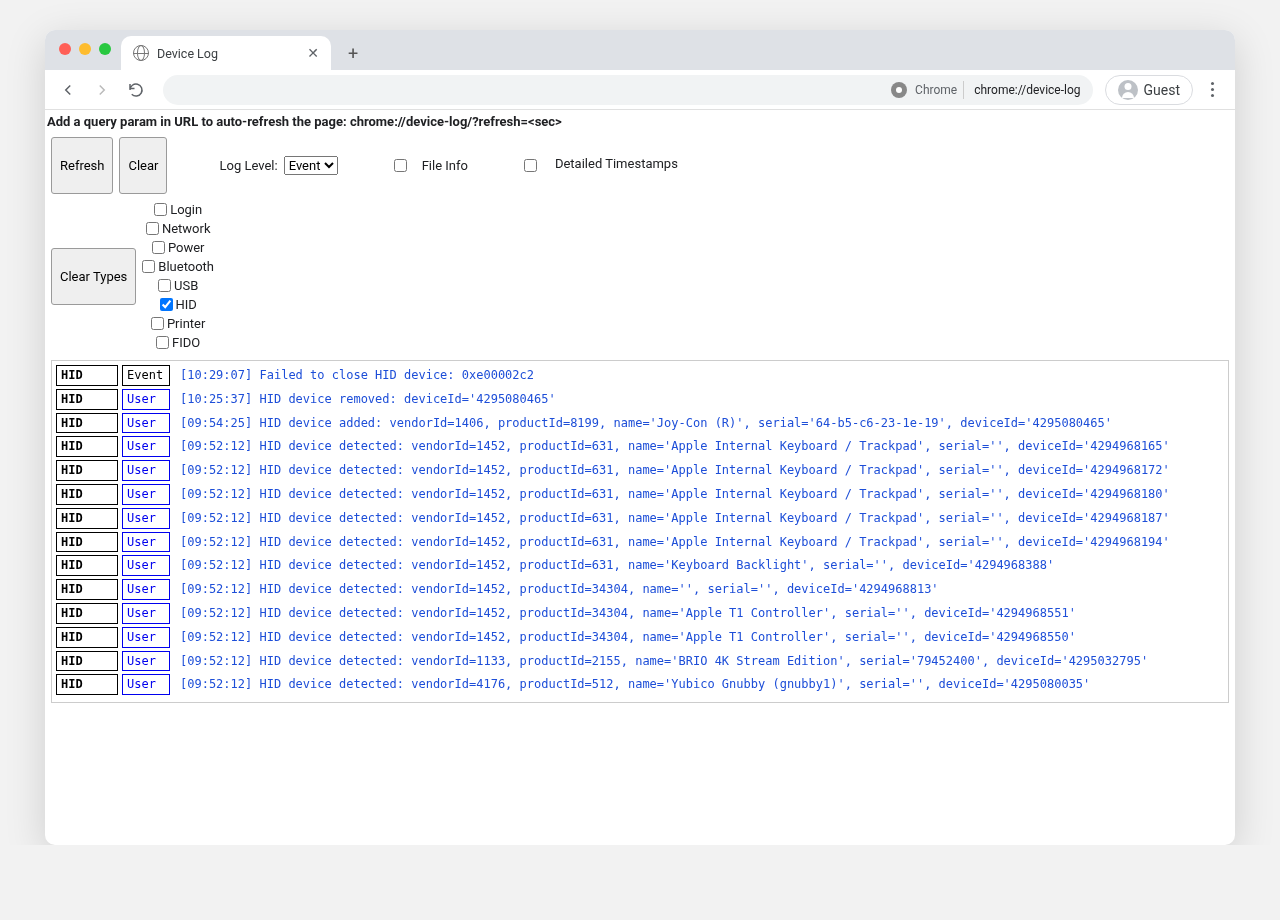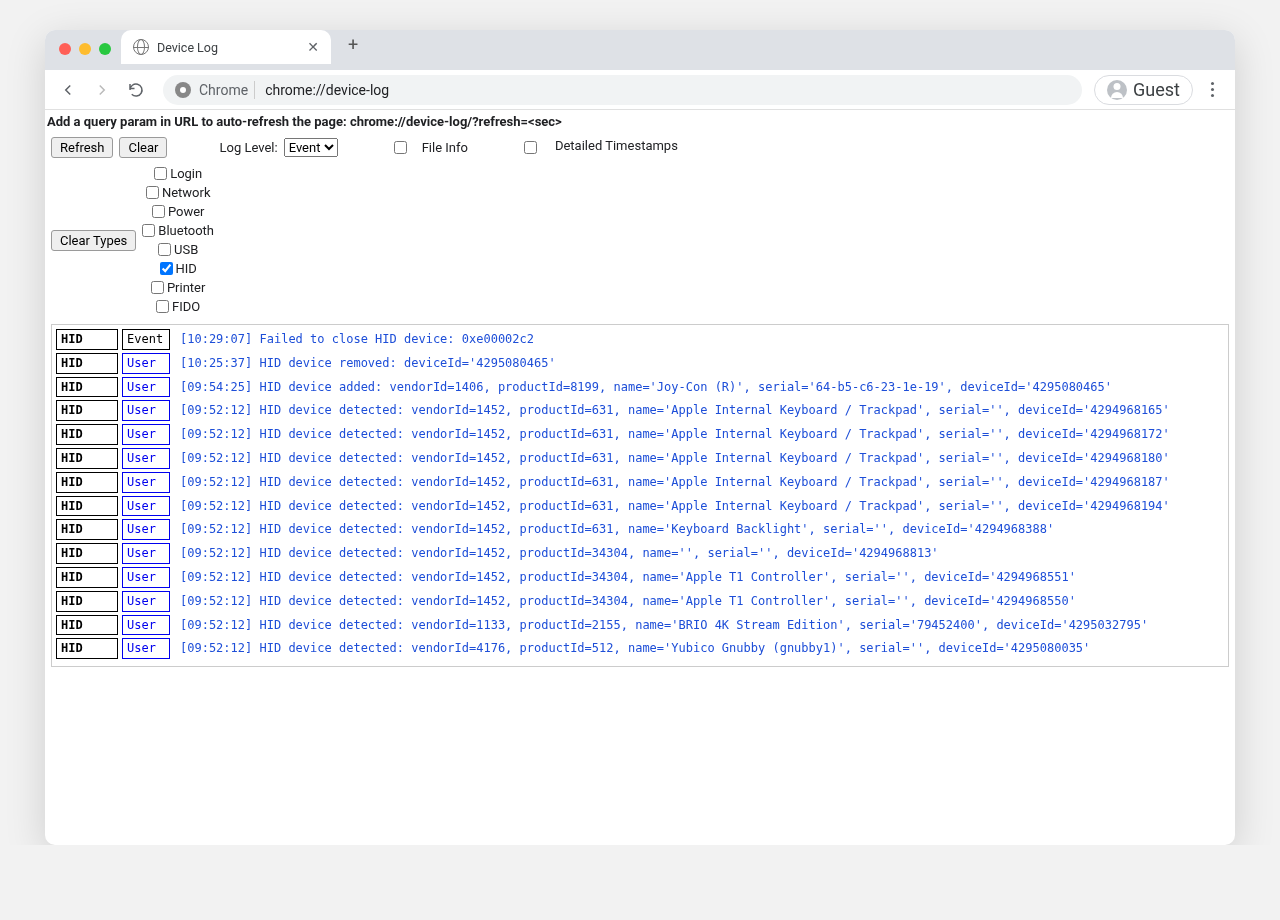--- a/index.html
+++ b/index.html
@@ -27,20 +27,21 @@
     border-radius: 10px;
     box-shadow: 0 10px 40px rgba(0,0,0,0.15);
     overflow: hidden;
     position: relative;
   }
   
   .tabstrip {
     height: 40px;
     background: var(--chrome-grey);
     display: flex;
+    align-items: flex-end;
     padding-left: 10px;
     position: relative;
   }
   .traffic {
     position: absolute;
     left: 14px;
     top: 13px;
     display: flex;
     gap: 8px;
   }
@@ -121,39 +122,40 @@
   .icon-btn svg { width: 18px; height: 18px; stroke: currentColor; fill: none; stroke-width: 2; }
   .omnibox {
     flex: 1;
     height: 30px;
     background: #f1f3f4;
     border-radius: 15px;
     display: flex;
     align-items: center;
     padding: 0 12px;
     margin: 0 8px;
-    font-size: 14px;
+    font-size: 12px;
     color: #202124;
+    justify-content: flex-end;
   }
   .omnibox .site-icon {
     width: 16px; height: 16px; border-radius: 50%;
     background: #888; margin-right: 8px;
     display: flex; align-items: center; justify-content: center;
     position: relative;
     flex: 0 0 auto;
   }
   .omnibox .site-icon::after {
     content: ""; width: 6px; height: 6px; background: #fff; border-radius: 50%;
   }
   .omnibox .chrome-label { color: #5f6368; margin-right: 6px; }
   .omnibox .sep { width: 1px; height: 18px; background: #ccc; margin-right: 10px; }
   .guest-chip {
     display: flex; align-items: center; gap: 6px;
     height: 30px; padding: 0 12px; border: 1px solid #dadce0;
-    border-radius: 15px; color: #3c4043; font-size: 18px;
+    border-radius: 15px; color: #3c4043; font-size: 14px;
     cursor: pointer;
     justify-content: space-between;
   }
   .guest-chip .avatar {
     width: 20px; height: 20px; border-radius: 50%;
     background: #bdc1c6;
     position: relative;
   }
   .guest-chip .avatar::before {
     content: ""; position: absolute; left: 50%; top: 3px; transform: translateX(-50%);
@@ -188,21 +190,21 @@
     flex-wrap: wrap;
   }
   .controls-row button, .controls-row select {
     font-size: 13px;
     font-family: inherit;
   }
   .btn {
     background: #efefef;
     border: 1px solid #9a9a9a;
     border-radius: 3px;
-    padding: 2px 8px;
+    padding: 20px 8px;
     cursor: pointer;
   }
   .lbl { font-size: 13px; margin-left: 46px; }
   .checks { display: flex; align-items: center; gap: 4px; flex-wrap: wrap; flex-direction: column; }
   .checks label { display: inline-flex; align-items: center; gap: 3px; margin-right: 6px; font-size: 13px; }
   .checks input[type=checkbox] { margin: 0; width: 13px; height: 13px; }
 
   .log-area {
     border: 1px solid #ccc;
     margin: 6px;

